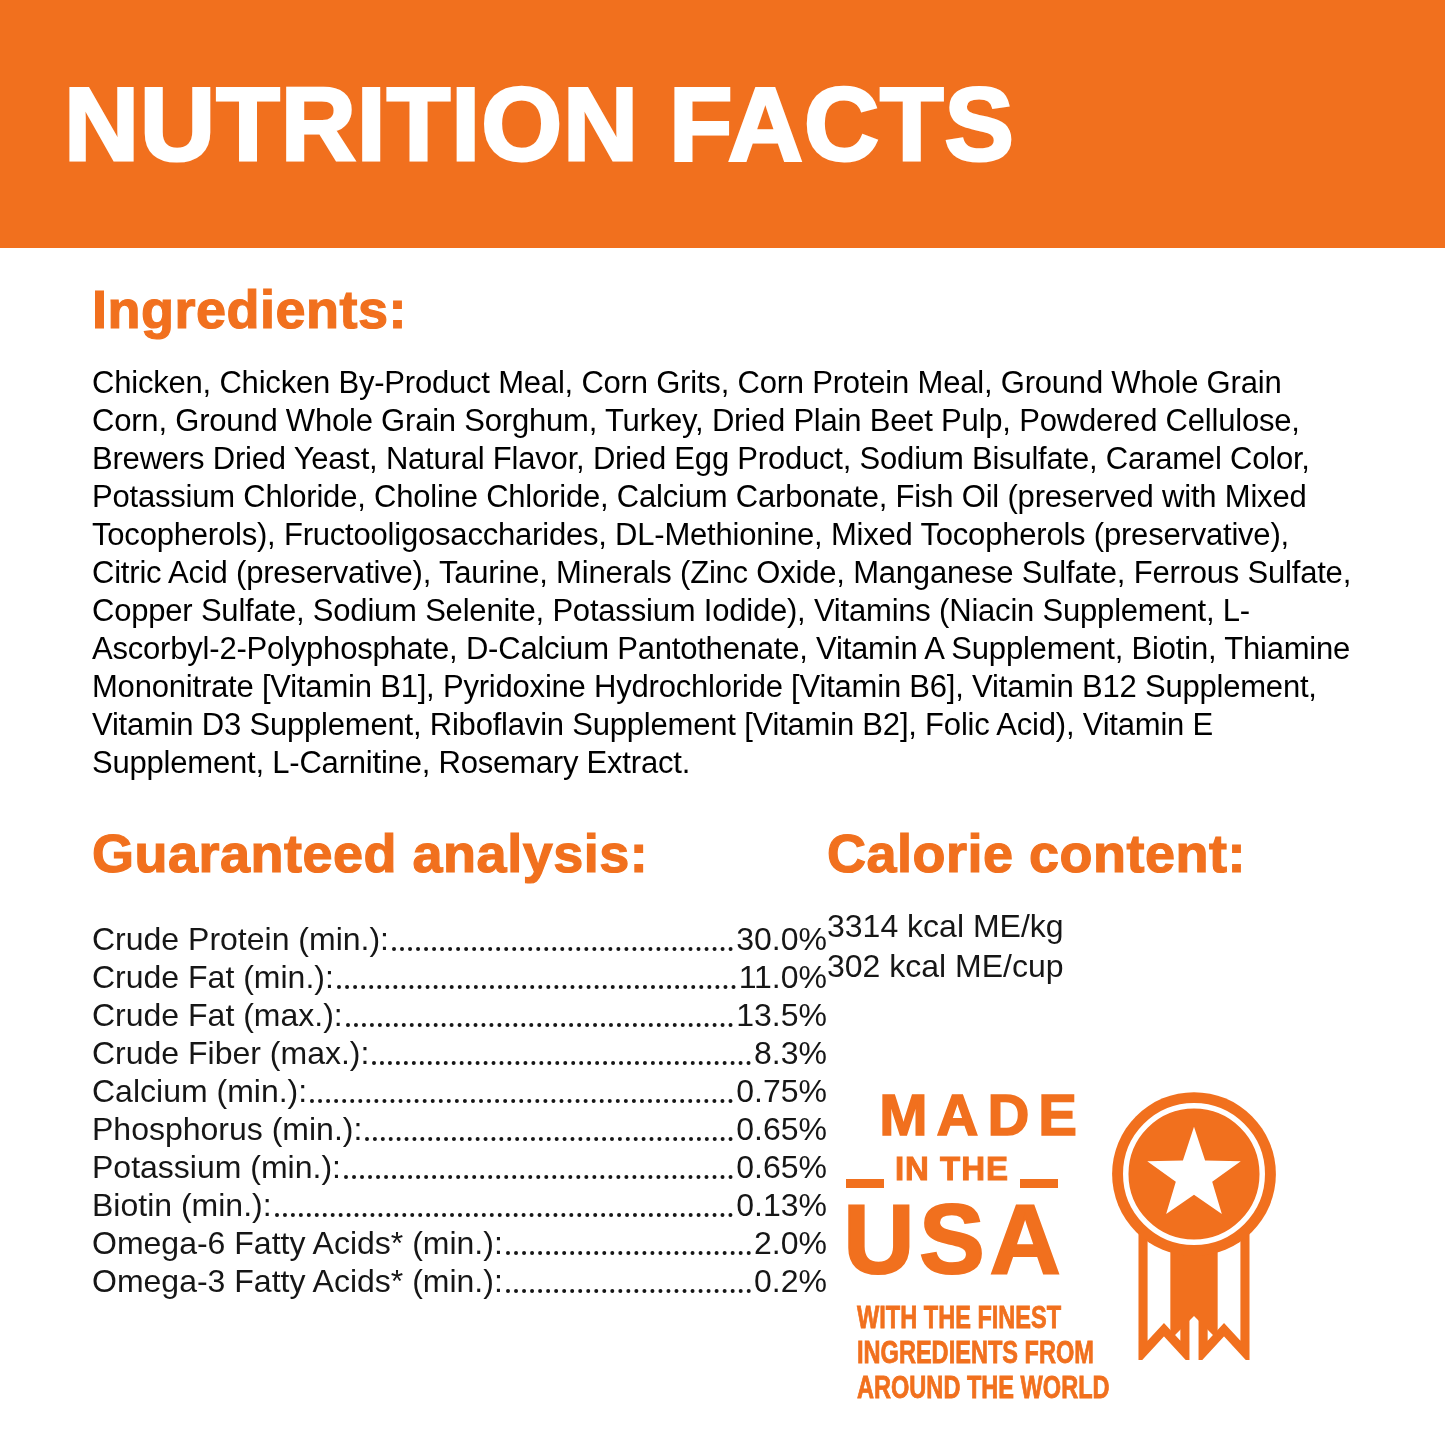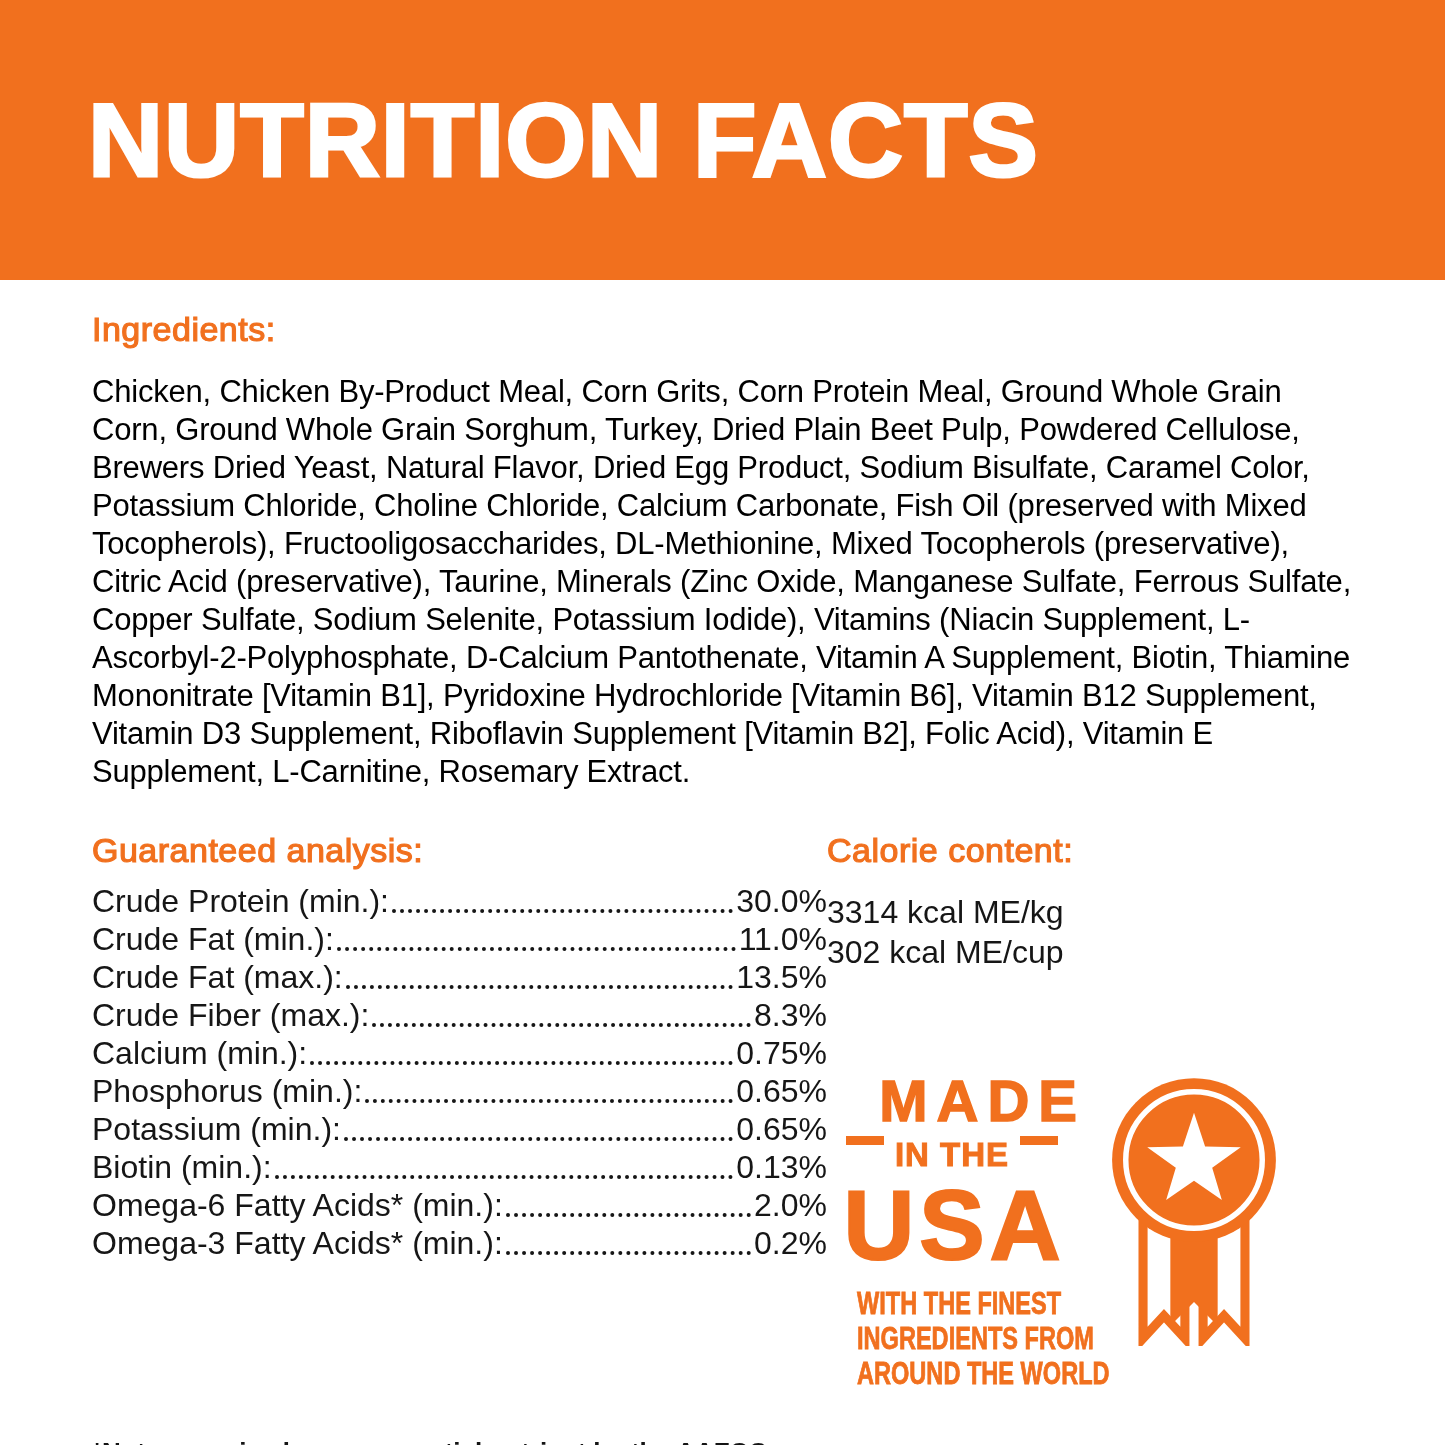--- a/index.html
+++ b/index.html
@@ -1,47 +1,47 @@
 <!DOCTYPE html>
 <html><head>
 <meta charset="utf-8">
 <style>
   * { margin:0; padding:0; box-sizing:border-box; }
   html,body { width:1445px; height:1445px; background:#fff; overflow:hidden;
               font-family:"Liberation Sans", sans-serif; color:#161616; }
   .page { width:1445px; height:1445px; background:#fff; }
 
-  .band { height:280px; background:#F1701E; display:flex; align-items:center; padding:0 88px; }
+  .band { height:248px; background:#F1701E; display:flex; align-items:center; padding:0 64px; }
   .band h1 { color:#fff; font-size:104px; font-weight:bold; letter-spacing:1px;
              -webkit-text-stroke:3px #fff; white-space:nowrap; }
 
   .content { padding:0 92px; }
 
-  .orange-h { color:#F1701E; font-size:34px; font-weight:normal; letter-spacing:.5px;
+  .orange-h { color:#F1701E; font-size:54px; font-weight:bold; letter-spacing:.5px;
               -webkit-text-stroke:1.2px currentColor; }
   .ing-h { margin-top:30px; }
 
   .ingredients { margin-top:24px; font-size:31px; line-height:38px; max-width:1262px;
                  letter-spacing:-.2px; color:#000000; }
 
   .columns { display:grid; grid-template-columns:735px 1fr; margin-top:40px; }
 
-  .table { margin-top:12px; }
+  .table { margin-top:36px; }
   .row { display:flex; align-items:flex-end; font-size:32px; height:38px; white-space:nowrap; }
   .dots { flex:1; border-bottom:4.5px dotted #161616; margin:0 3px 7px; min-width:20px; }
   .val { white-space:nowrap; }
 
   .cal-lines { margin-top:22px; }
   .cal-line { font-size:32px; line-height:40px; }
 
   .usa-lockup { margin-top:100px; display:flex; align-items:flex-start; gap:26px; color:#F1701E; }
   .usa-text { width:250px; text-align:center; font-weight:bold; }
   .usa-made { font-size:58px; line-height:1; letter-spacing:9px; margin-right:-9px;text-align:right;
               -webkit-text-stroke:1.5px currentColor; }
-  .usa-inthe { display:flex; align-items:flex-start; justify-content:center; gap:11px;
+  .usa-inthe { display:flex; align-items:flex-end; justify-content:center; gap:11px;
                font-size:33px; letter-spacing:1px; margin:6px 0 2px;
                -webkit-text-stroke:1px currentColor; }
   .bar { width:38px; height:9px; background:#F1701E; }
   .usa-usa { font-size:98px; line-height:1; letter-spacing:5px; margin-right:-5px;
              -webkit-text-stroke:2.2px currentColor; }
   .usa-small { margin-top:12px; font-size:31px; line-height:35px; white-space:nowrap;
                transform:scaleX(.76); transform-origin:center top;
                -webkit-text-stroke:.8px currentColor; }
 
   .award-svg { width:182px; height:270px; flex:0 0 auto; margin-top:4px; }

